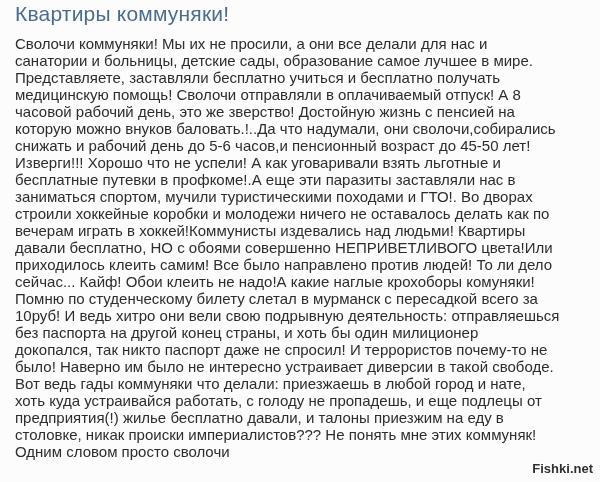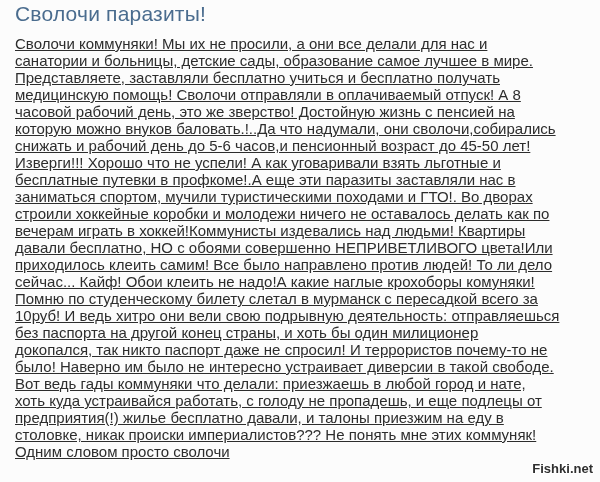--- a/index.html
+++ b/index.html
@@ -30,21 +30,20 @@
   .post-body {
     position: absolute;
     top: 35px;
     left: 15px;
     width: 585px;
     font-size: 15px;
     line-height: 17px;
     color: var(--body-color, #2d2d2d);
     white-space: pre;
     overflow: hidden;
-    text-decoration: underline;
   }
   .watermark {
     position: absolute;
     right: 7px;
     bottom: 6px;
     font-size: 13px;
     line-height: 15px;
     font-weight: 700;
     color: var(--watermark-color, #2f2f2f);
     letter-spacing: 0px;
@@ -57,21 +56,21 @@
        0    1px 0 #ffffff,
       -1px  0   0 #ffffff,
        1px  0   0 #ffffff;
     text-align: right;
   }
 </style>
 </head>
 <body>
 
 <div class="page" style="--bg-color: #fcfcfc; --title-color: #4a6c8e; --body-color: #2d2d2d; --watermark-color: #2f2f2f;">
-  <h1 class="post-title">Сволочи паразиты!</h1>
+  <h1 class="post-title">Квартиры коммуняки!</h1>
 
   <div class="post-body">Сволочи коммуняки! Мы их не просили, а они все делали для нас и
 санатории и больницы, детские сады, образование самое лучшее в мире.
 Представляете, заставляли бесплатно учиться и бесплатно получать
 медицинскую помощь! Сволочи отправляли в оплачиваемый отпуск! А 8
 часовой рабочий день, это же зверство! Достойную жизнь с пенсией на
 которую можно внуков баловать.!..Да что надумали, они сволочи,собирались
 снижать и рабочий день до 5-6 часов,и пенсионный возраст до 45-50 лет!
 Изверги!!! Хорошо что не успели! А как уговаривали взять льготные и
 бесплатные путевки в профкоме!.А еще эти паразиты заставляли нас в

